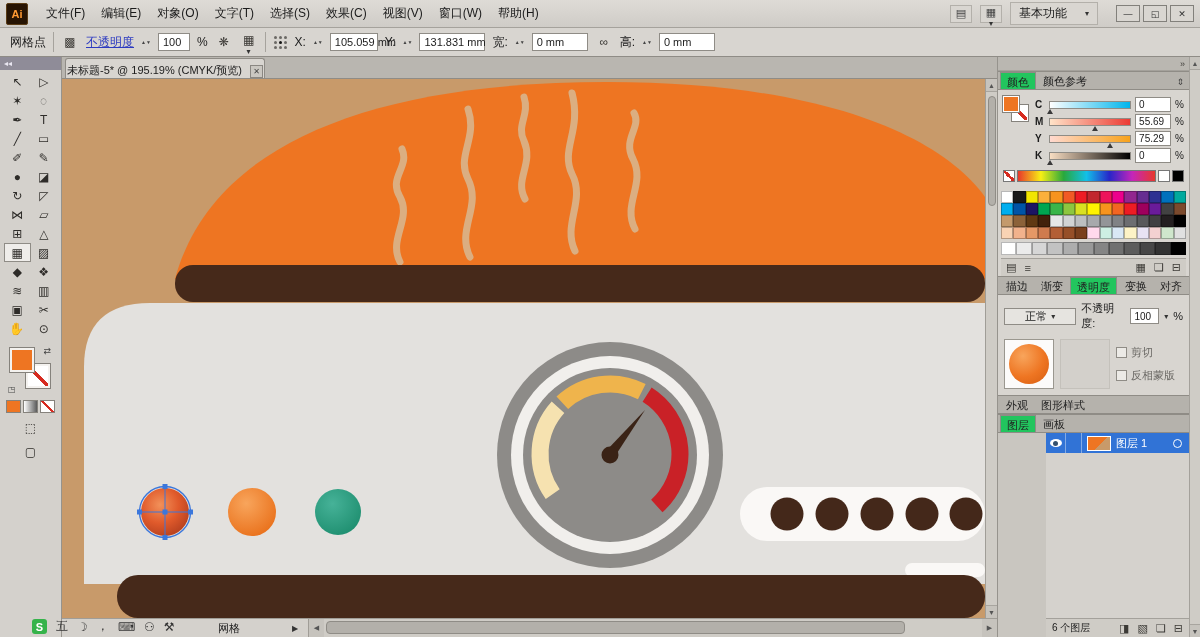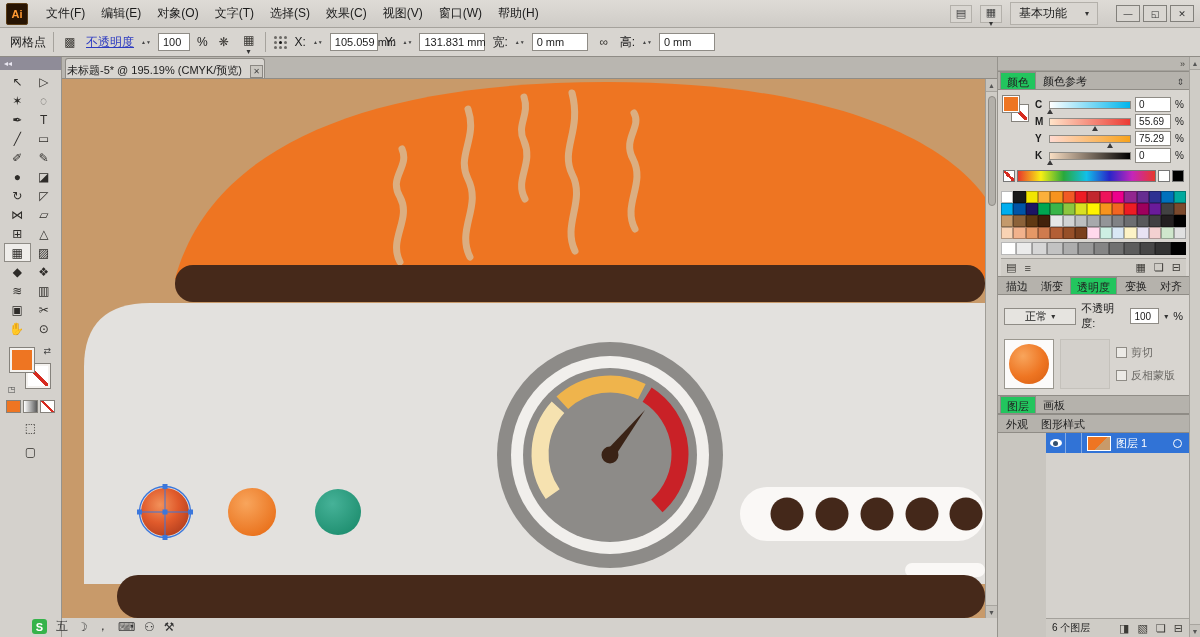--- a/index.html
+++ b/index.html
@@ -357,20 +357,32 @@
           <circle cx="276" cy="433" r="23" fill="url(#g3)"></circle>
         </svg>
 
         <div class="vscroll">
           <div class="scroll-arrow">▲</div>
           <div class="vthumb"></div>
           <div class="scroll-arrow bottom">▼</div>
         </div>
       </div>
 
+      <div class="statusbar">
+        <div class="sb-spacer"></div>
+        <span class="sb-tool">网格</span>
+        <span class="sb-flyout">▶</span>
+        <div class="hscroll">
+          <div class="harrow">◀</div>
+          <div class="htrack">
+            <div class="hthumb"></div>
+          </div>
+          <div class="harrow">▶</div>
+        </div>
+      </div>
     </div>
 
     <div class="panel-col">
       <div class="panel-stack">
         <div class="dock-head">»</div>
 
         <div class="ptabs">
           <div class="ptab active">颜色</div>
           <div class="ptab">颜色参考</div>
           <div class="pmenu">⇕</div>
@@ -537,27 +549,27 @@
             </div>
             <div class="mask-well"></div>
             <div class="checks">
               <label><span class="cb"></span><span>剪切</span></label>
               <label><span class="cb"></span><span>反相蒙版</span></label>
             </div>
           </div>
         </div>
 
         <div class="ptabs">
+          <div class="ptab">外观</div>
+          <div class="ptab">图形样式</div>
+        </div>
+
+        <div class="ptabs">
           <div class="ptab active">图层</div>
           <div class="ptab">画板</div>
-        </div>
-
-        <div class="ptabs">
-          <div class="ptab">外观</div>
-          <div class="ptab">图形样式</div>
         </div>
         <div class="layers-body">
           <div class="layer-row">
             <div class="eye-cell">
                 <div class="eye"></div>
               </div>
             <div class="lock-cell"></div>
             <div class="lthumb"></div>
             <span class="layer-label">图层 1</span>
             <div class="target"></div>

